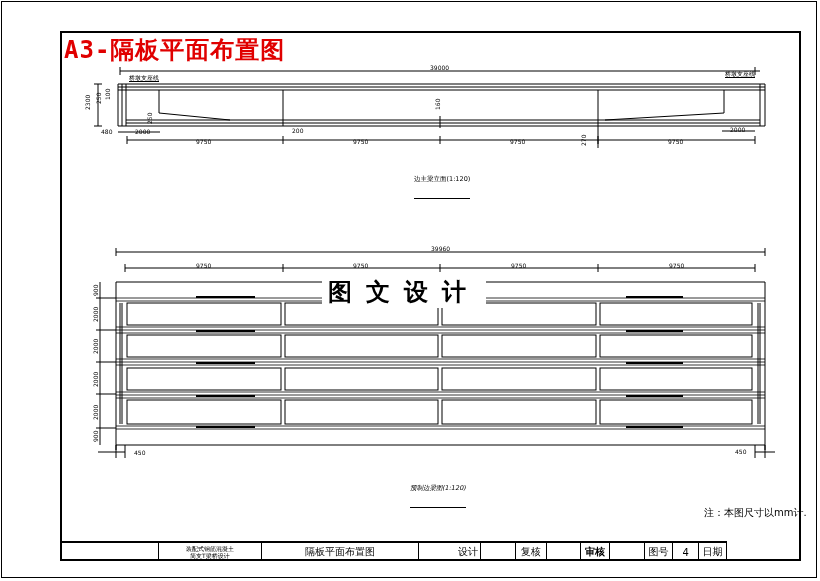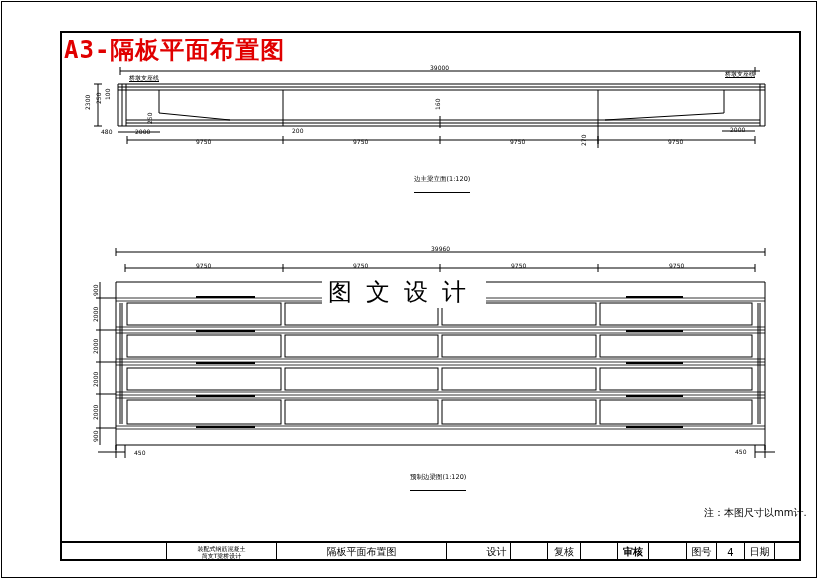--- a/index.html
+++ b/index.html
@@ -1,27 +1,27 @@
 <!DOCTYPE html>
 <html><head>
 <meta charset="utf-8">
 <style>
   html,body{margin:0;padding:0;background:#fff;}
   body{width:820px;height:581px;position:relative;overflow:hidden;font-family:"DejaVu Sans",sans-serif;}
   .sheet{position:absolute;left:1px;top:1px;width:816px;height:577px;border:1px solid #000;box-sizing:border-box;}
   .frame{position:absolute;left:60px;top:31px;width:741px;height:530px;border:2px solid #000;box-sizing:border-box;}
   .title{position:absolute;left:64px;top:34px;color:#e00000;font-family:"DejaVu Sans Mono",monospace;font-size:24px;font-weight:bold;letter-spacing:1px;white-space:nowrap;}
   svg.draw{position:absolute;left:0;top:0;}
-  .tb{position:absolute;left:60px;top:541px;width:741px;height:20px;border-top:2px solid #000;display:flex;box-sizing:border-box;}
+  .tb{position:absolute;left:60px;top:541px;width:667px;height:20px;border-top:2px solid #000;display:flex;box-sizing:border-box;}
   .tb .cell{border-right:1px solid #000;height:100%;display:flex;align-items:center;justify-content:center;font-size:10px;box-sizing:border-box;white-space:nowrap;overflow:hidden;}
   .tb .cell:last-child{border-right:none;}
   .tb .small{font-size:6px;line-height:7px;flex-direction:column;}
-  .watermark{position:absolute;left:322px;top:276px;font-family:"DejaVu Serif",serif;font-size:24px;letter-spacing:14px;background:#fff;padding:0 6px;white-space:nowrap;}
+  .watermark{position:absolute;left:322px;top:276px;font-family:"DejaVu Serif",serif;font-size:24px;letter-spacing:14px;background:#fff;padding:0 6px;white-space:nowrap;font-weight:bold;}
   .lbl{position:absolute;font-size:6px;white-space:nowrap;}
-  .cap{position:absolute;font-size:6.5px;white-space:nowrap;border-bottom:1px solid #000;padding-bottom:8px;}
+  .cap{position:absolute;font-size:6.5px;white-space:nowrap;border-bottom:1px solid #000;padding-bottom:14px;}
   .vlbl{position:absolute;font-size:6px;transform:rotate(-90deg);transform-origin:left top;white-space:nowrap;}
   .note{position:absolute;left:704px;top:506px;font-size:10px;white-space:nowrap;}
 </style>
 </head>
 <body>
 
 <div class="sheet"></div>
 <div class="frame"></div>
 <div class="title">A3-隔板平面布置图</div>
 
@@ -164,21 +164,21 @@
 <div class="lbl" style="left:511px;top:262px;">9750</div>
 <div class="lbl" style="left:669px;top:262px;">9750</div>
 <div class="vlbl" style="left:92px;top:296px;">900</div>
 <div class="vlbl" style="left:92px;top:322px;">2000</div>
 <div class="vlbl" style="left:92px;top:354px;">2000</div>
 <div class="vlbl" style="left:92px;top:387px;">2000</div>
 <div class="vlbl" style="left:92px;top:420px;">2000</div>
 <div class="vlbl" style="left:92px;top:442px;">900</div>
 <div class="lbl" style="left:134px;top:449px;">450</div>
 <div class="lbl" style="left:735px;top:448px;">450</div>
-<div class="cap" style="left:410px;top:473px;">预制边梁图(1:120)</div>
+<div class="cap" style="left:410px;top:484px;font-style:italic;">预制边梁图(1:120)</div>
 
 <div class="watermark">图文设计</div>
 <div class="note">注：本图尺寸以mm计.</div>
 
 <div class="tb">
   <div class="cell" style="width:107px;"></div>
   <div class="cell small" style="width:110px;">
     <span>装配式钢筋混凝土</span>
     <span>简支T梁桥设计</span>
   </div>

